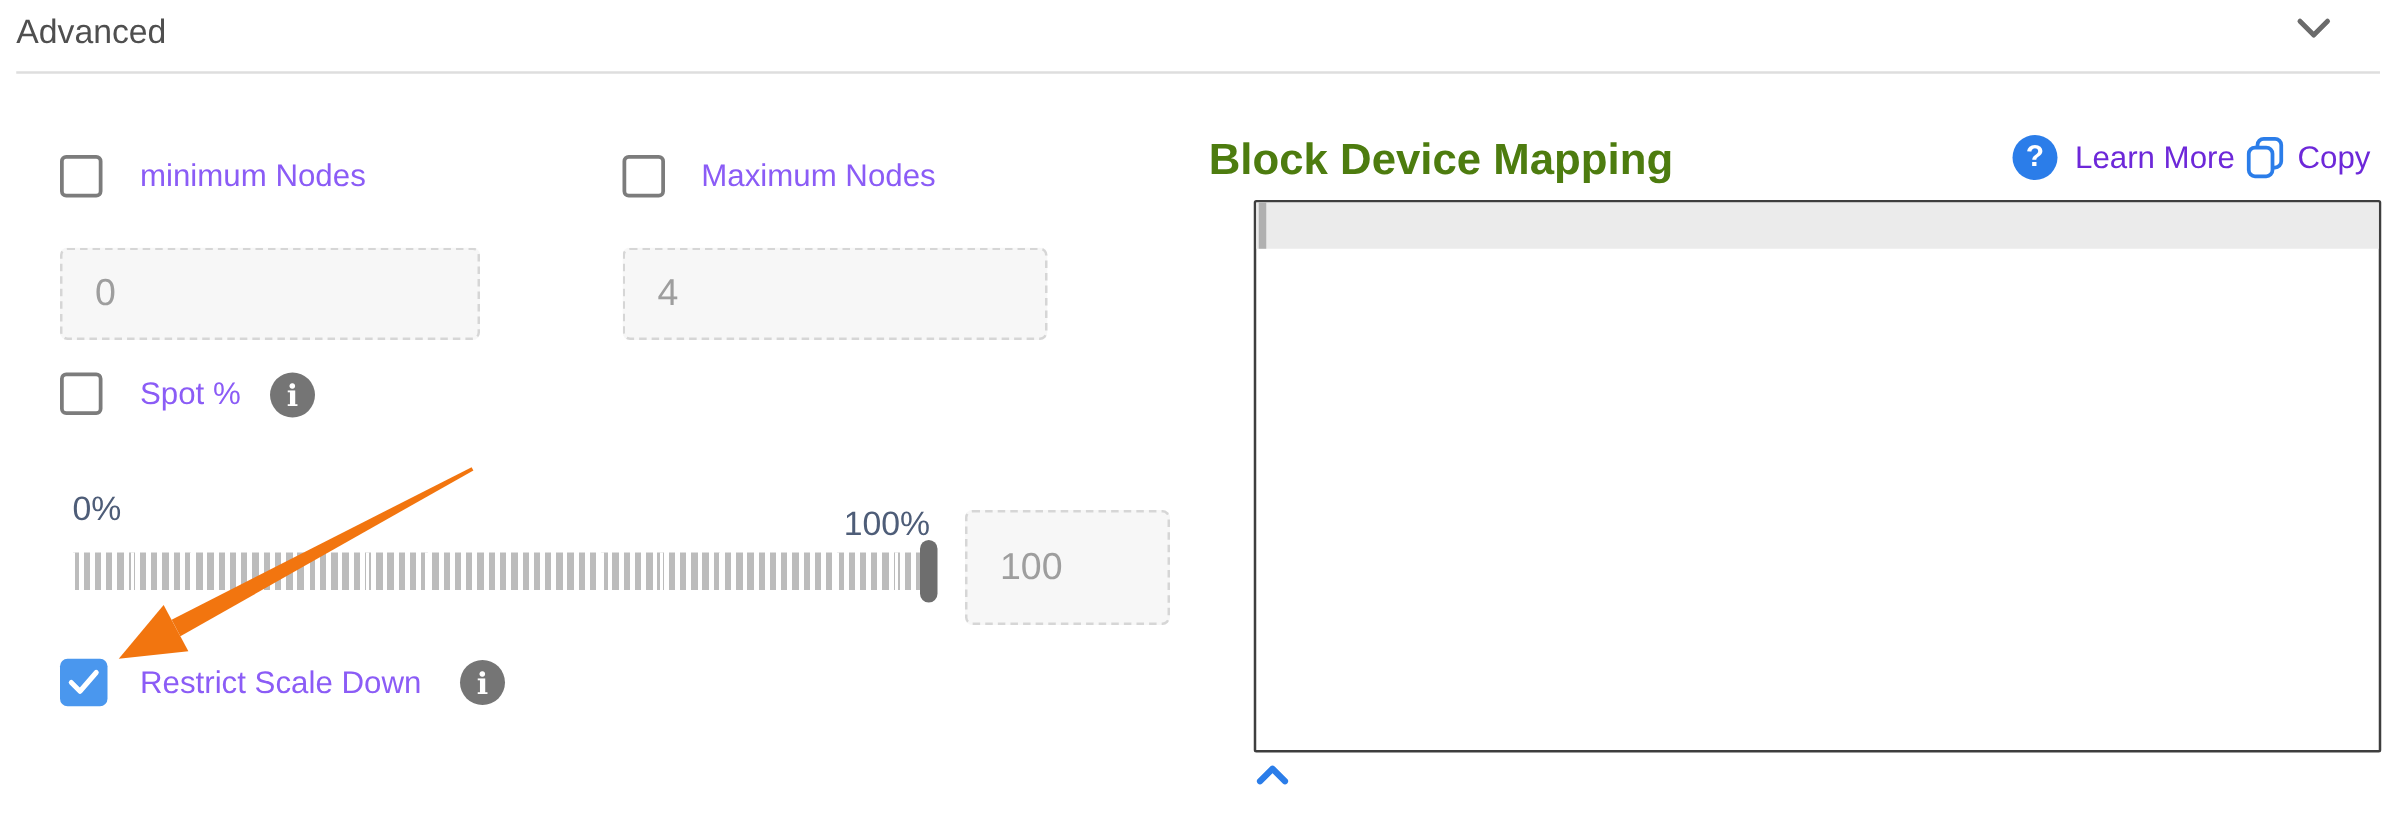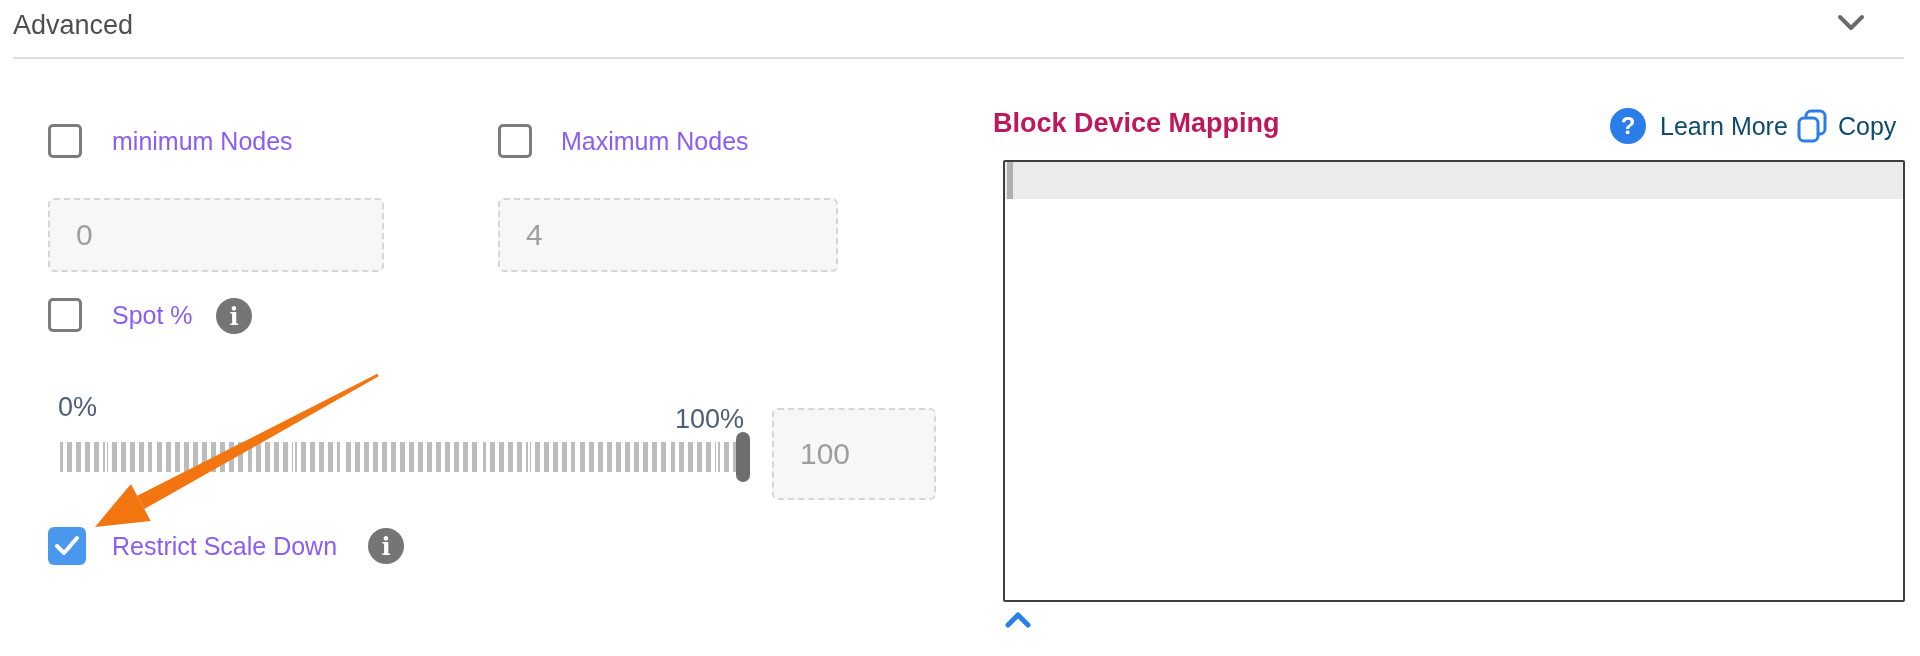--- a/index.html
+++ b/index.html
@@ -47,23 +47,23 @@
     background-image:
       repeating-linear-gradient(90deg, #ffffff 0 2px, transparent 2px 47px),
       repeating-linear-gradient(90deg, #bcbcbc 0 5px, #ffffff 5px 9px);
   }
   .slider-handle {
     left:736px; top:432px; width:14px; height:50px; border-radius:7px;
     background:#6e6e6e; cursor:grab;
   }
 
   
-  .bdm-title { left:993px; top:108px; font-size:27px; font-weight:bold; color:#be185d; }
+  .bdm-title { left:967px; top:108px; font-size:35px; font-weight:bold; color:#4d7c0f; }
   .link-row { display:flex; align-items:center; cursor:pointer; }
-  .link-text { font-size:25px; color:#0c4a6e; }
+  .link-text { font-size:25px; color:#6d28d9; }
   .help-circle {
     width:36px; height:36px; border-radius:50%; background:#2b7de9; color:#fff;
     display:flex; align-items:center; justify-content:center;
     font-size:24px; font-weight:bold;
   }
   .editor {
     left:1003px; top:160px; width:902px; height:442px;
     border:2px solid #3e3e3e; border-radius:2px; background:#fff; cursor:text;
   }
   .active-line { position:relative; width:100%; height:37px; background:#ebebeb; }

